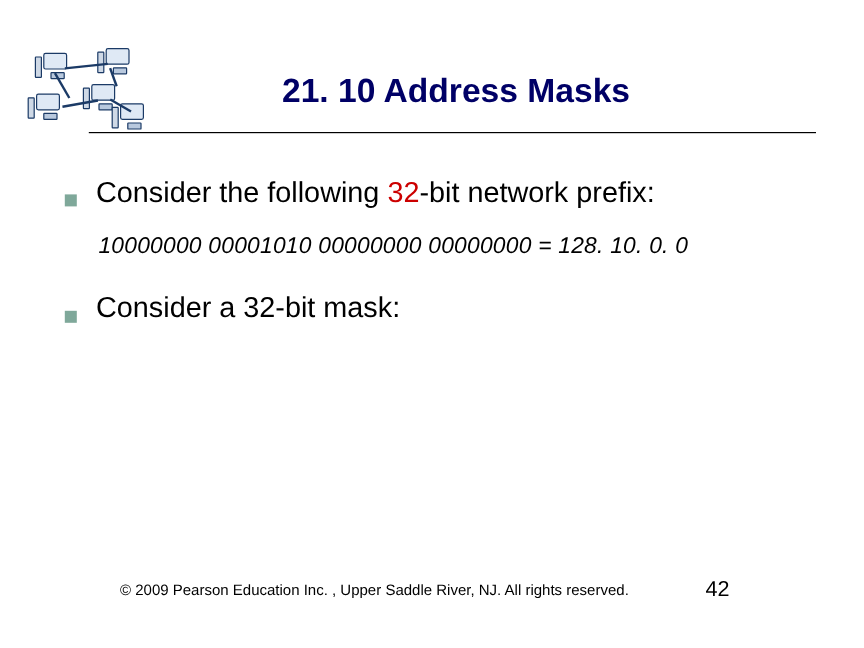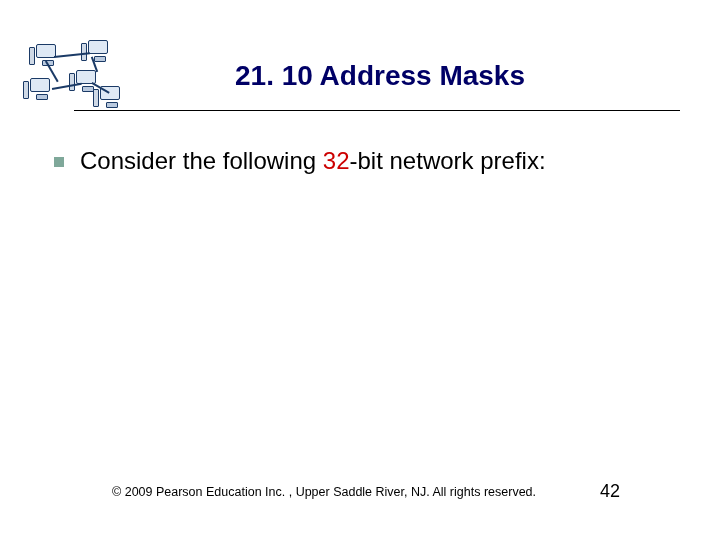--- a/index.html
+++ b/index.html
@@ -4,26 +4,26 @@
 <style>
   * { margin: 0; padding: 0; box-sizing: border-box; }
   html, body { width: 720px; height: 540px; background: #fff; font-family: Verdana, Geneva, sans-serif; }
   .slide { width: 720px; height: 540px; position: relative; padding: 0; }
   .header { position: relative; padding: 60px 40px 12px 40px; }
   .title { font-size: 28px; font-weight: bold; color: #000066; text-align: center; margin-left: 40px; }
   .rule { border: none; border-top: 1.5px solid #000; margin-top: 18px; margin-left: 34px; margin-right: 0; }
   .icon-box { position: absolute; left: 30px; top: 40px; width: 100px; height: 70px; }
   .content { padding: 20px 40px 0 34px; color: #000; }
   .intro { font-size: 24px; margin-bottom: 6px; }
-  .bullet-row { display: flex; align-items: flex-start; margin: 2px 0 4px 20px; }
+  .bullet-row { display: flex; align-items: center; margin: 2px 0 4px 20px; }
   .bullet { width: 10px; height: 10px; background: #7fa89a; margin-top: 12px; margin-right: 16px; flex-shrink: 0; }
   .bullet-text { font-size: 24px; line-height: 1.35; }
   .accent { color: #cc0000; }
   .mono-line { font-style: italic; font-size: 19px; margin: 18px 0 24px 48px; letter-spacing: 0.2px; white-space: nowrap; }
-  .footer { position: absolute; bottom: 38px; left: 16px; width: 660px; display: flex; justify-content: space-between; align-items: center; padding: 0 56px 0 96px; font-family: Arial, sans-serif; }
+  .footer { position: absolute; bottom: 38px; left: 4px; width: 660px; display: flex; justify-content: space-between; align-items: center; padding: 0 56px 0 96px; font-family: Arial, sans-serif; }
   .copyright { font-size: 12.5px; color: #000; }
   .pagenum { font-size: 18px; color: #000; text-align: center; }
 
   
   .pc { position: absolute; }
   .mon { width: 20px; height: 14px; background: #dfe9f5; border: 1.5px solid #1b3a66; border-radius: 2px; position: relative; }
   .mon::after { content: ""; position: absolute; left: 5px; top: 15px; width: 10px; height: 4px; background: #b9c9de; border: 1px solid #1b3a66; border-radius: 1px; }
   .tower { position: absolute; left: -7px; top: 3px; width: 6px; height: 18px; background: #cfd9e6; border: 1px solid #1b3a66; border-radius: 1px; }
   .link { position: absolute; background: #1b3a66; height: 1.5px; transform-origin: left center; }
 </style>
@@ -66,21 +66,26 @@
 
   <div class="content">
 
     <div class="bullet-row">
       <div class="bullet"></div>
       <div class="bullet-text">
         <span>Consider the following </span><span class="accent">32</span><span>-bit network prefix:</span>
       </div>
     </div>
 
+    <div class="mono-line">10000000   00001010   00000000   00000000 = 128. 10. 0. 0</div>
 
+    <div class="bullet-row">
+      <div class="bullet"></div>
+      <div class="bullet-text">Consider a 32-bit mask:</div>
+    </div>
 
   </div>
 
   <div class="footer">
     <div class="copyright">© 2009 Pearson Education Inc. , Upper Saddle River, NJ. All rights reserved.</div>
     <div class="pagenum">42</div>
   </div>
 
 </div>
 

